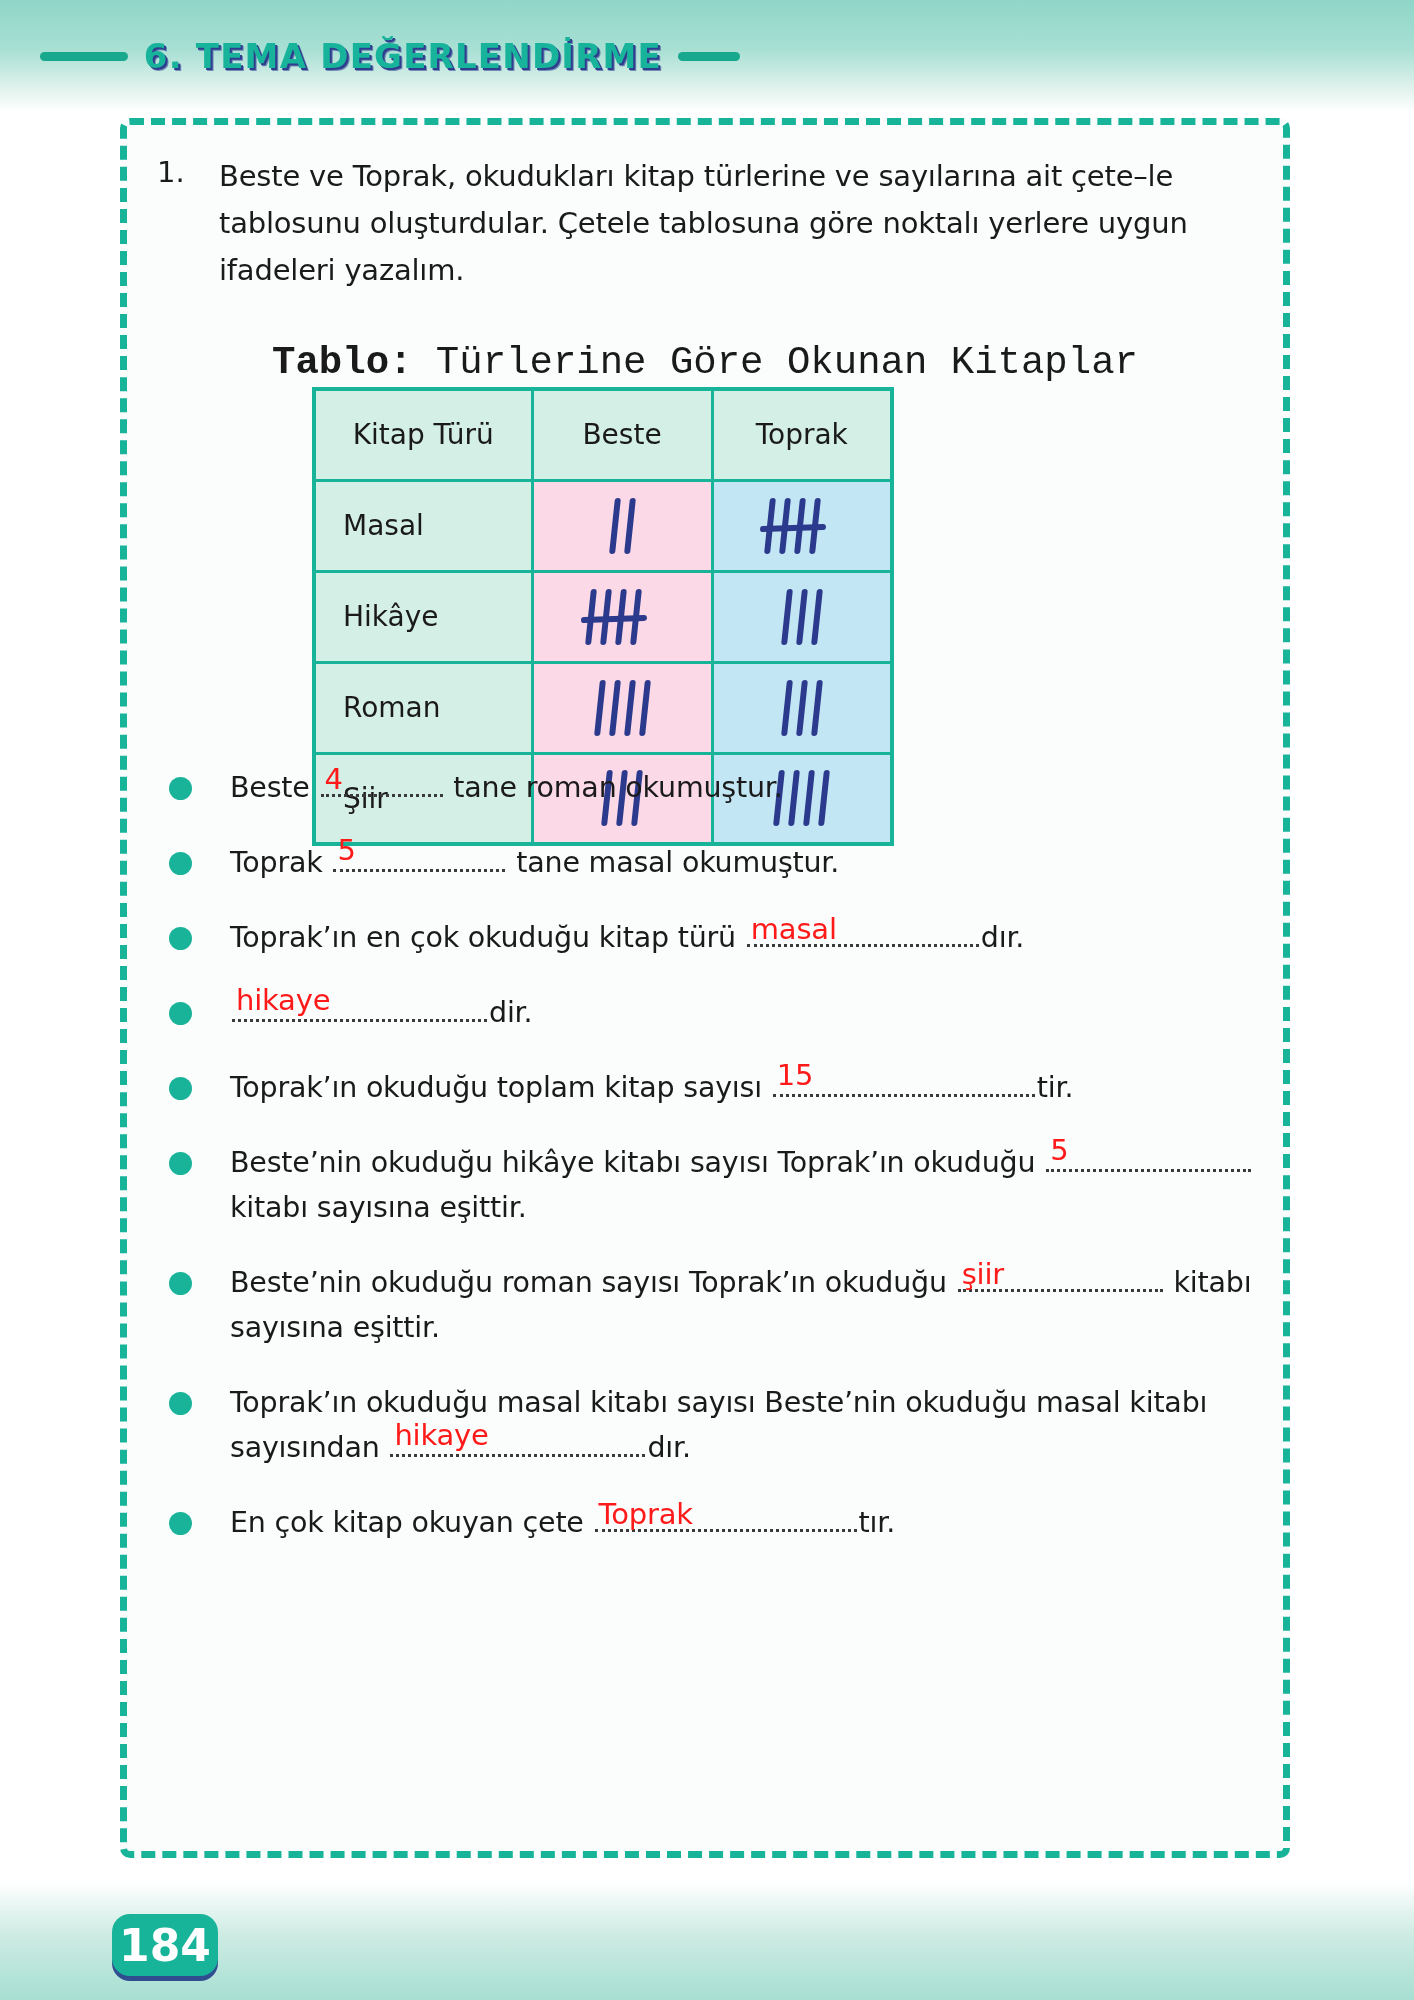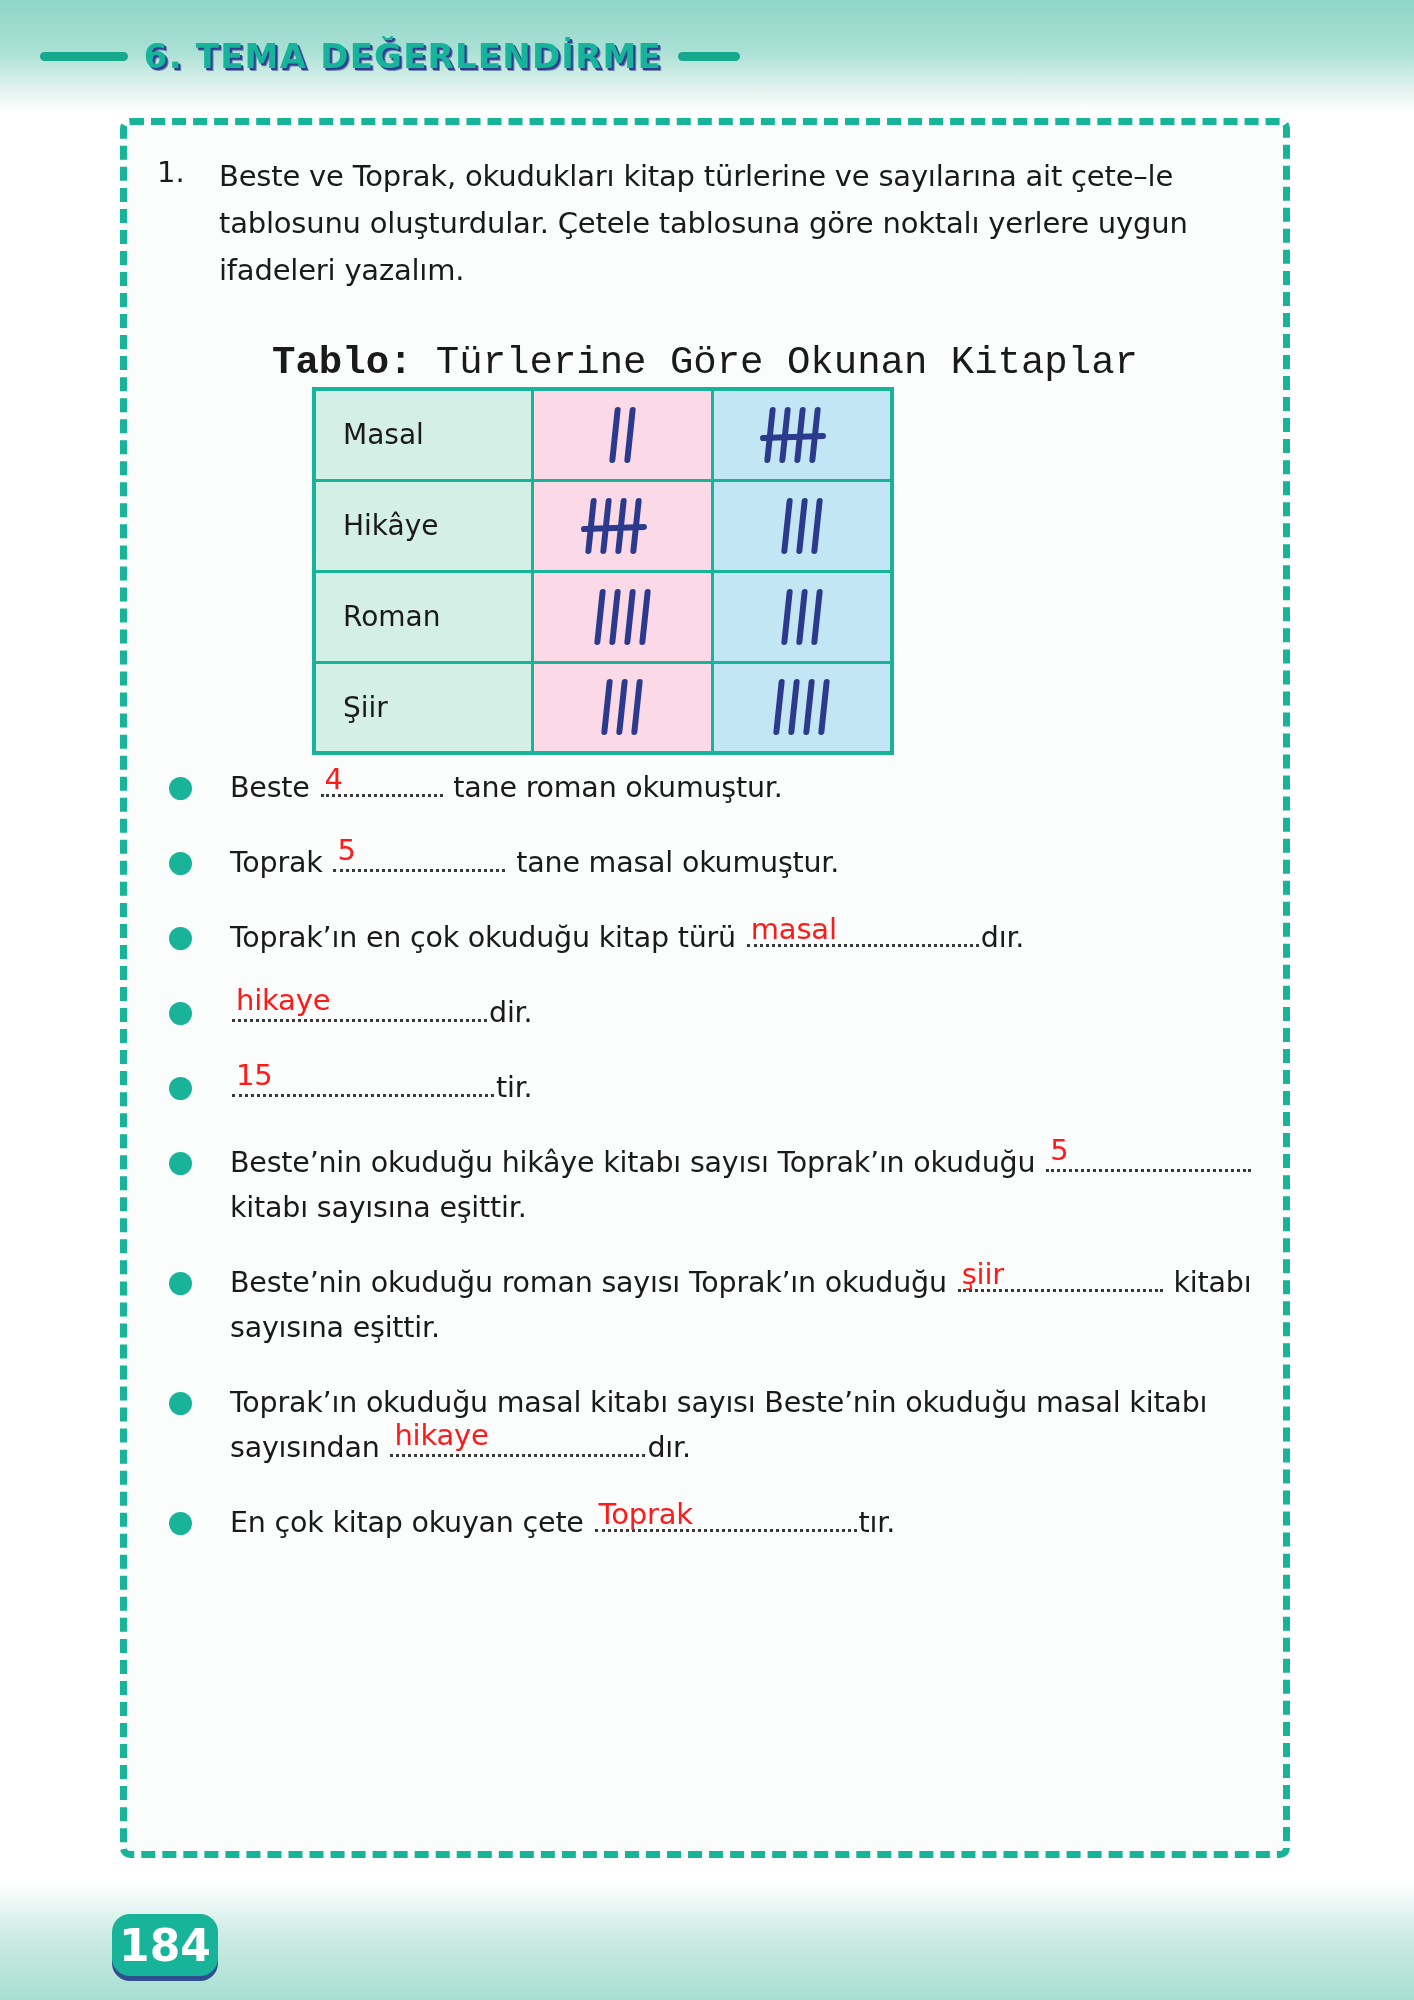--- a/index.html
+++ b/index.html
@@ -258,20 +258,25 @@
     <div class="q-num">1.</div>
     <div class="q-text">Beste ve Toprak, okudukları kitap türlerine ve sayılarına ait çete–le tablosunu oluşturdular. Çetele tablosuna göre noktalı yerlere uygun ifadeleri yazalım.</div>
   </div>
 
   <div class="table-title">
     <b>Tablo:</b><span> Türlerine Göre Okunan Kitaplar</span>
   </div>
 
   <table class="tally-table">
     <tbody id="tally-body">
+        <tr class="hdr">
+          <td class="col-type">Kitap Türü</td>
+          <td class="col-beste">Beste</td>
+          <td class="col-toprak">Toprak</td>
+        </tr>
         <tr>
           <td class="col-type">Masal</td>
           <td class="col-beste cell-pink"><span class="tally"><i></i><i></i></span></td>
           <td class="col-toprak cell-blue"><span class="tally"><span style="position:relative;display:inline-block;margin-right:9px;"><i></i><i></i><i></i><i></i><span class="strike"></span></span></span></td>
         </tr>
         <tr>
           <td class="col-type">Hikâye</td>
           <td class="col-beste cell-pink"><span class="tally"><span style="position:relative;display:inline-block;margin-right:9px;"><i></i><i></i><i></i><i></i><span class="strike"></span></span></span></td>
           <td class="col-toprak cell-blue"><span class="tally"><i></i><i></i><i></i></span></td>
         </tr>
@@ -300,21 +305,21 @@
       <div class="ans-row">
         <span class="bullet"></span>
         <span class="ans-text"><span>Toprak’ın en çok okuduğu kitap türü </span><span class="blank w230"><span class="ink">masal</span></span><span>dır.</span></span>
       </div>
       <div class="ans-row">
         <span class="bullet"></span>
         <span class="ans-text"><span class="blank w250 raise"><span class="ink">hikaye</span></span><span>dir.</span></span>
       </div>
       <div class="ans-row gap-top">
         <span class="bullet"></span>
-        <span class="ans-text"><span class="blank w260 raise"><span class="ink">15</span></span><span>tir.</span></span>
+        <span class="ans-text"><span>Toprak’ın okuduğu toplam kitap sayısı </span><span class="blank w260 raise"><span class="ink">15</span></span><span>tir.</span></span>
       </div>
       <div class="ans-row">
         <span class="bullet"></span>
         <span class="ans-text"><span>Beste’nin okuduğu hikâye kitabı sayısı Toprak’ın okuduğu </span><span class="blank w200 raise"><span class="ink">5</span></span><span> kitabı sayısına eşittir.</span></span>
       </div>
       <div class="ans-row">
         <span class="bullet"></span>
         <span class="ans-text"><span>Beste’nin okuduğu roman sayısı Toprak’ın okuduğu </span><span class="blank w200"><span class="ink">şiir</span></span><span> kitabı sayısına eşittir.</span></span>
       </div>
       <div class="ans-row">

